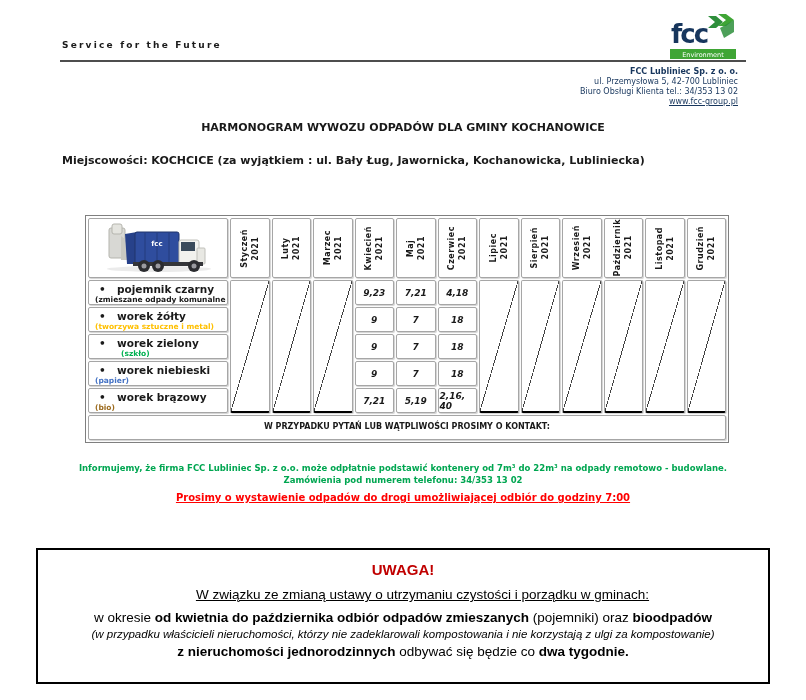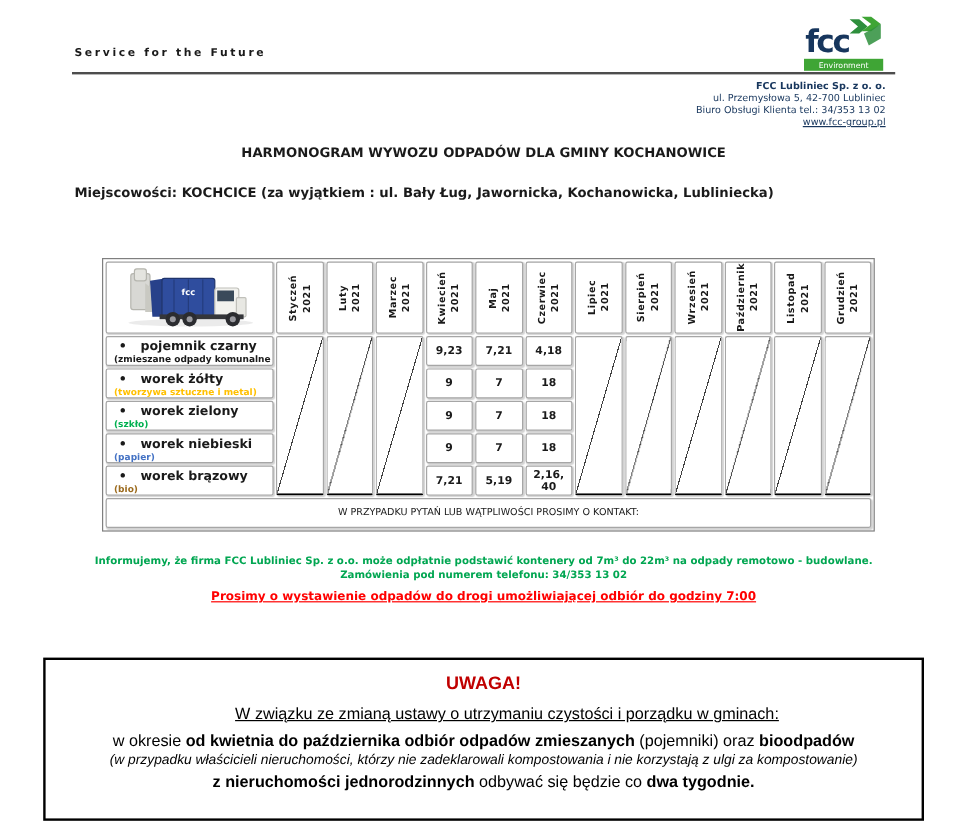--- a/index.html
+++ b/index.html
@@ -27,28 +27,28 @@
   }
   .cell{background:#fff;border:1px solid #a6a6a6;border-radius:2px;box-shadow:1px 1px 1px rgba(0,0,0,.18);box-sizing:border-box;}
   .truck-cell{grid-column:1;grid-row:1;display:flex;align-items:center;justify-content:center;}
   .month-cell{display:flex;align-items:center;justify-content:center;overflow:hidden;}
   .vtext{writing-mode:vertical-rl;transform:rotate(180deg);white-space:pre-line;
          font-weight:bold;font-size:8px;line-height:11px;letter-spacing:.5px;text-align:center;}
   .label-cell{padding:2px 2px 0 6px;overflow:hidden;}
   .row-title{font-size:10.5px;font-weight:bold;line-height:12px;white-space:nowrap;}
   .row-title .bullet{display:inline-block;width:18px;text-align:left;padding-left:4px;}
   .row-sub{font-size:7.5px;font-weight:bold;line-height:9px;white-space:nowrap;}
-  .value-cell{display:flex;align-items:center;justify-content:center;text-align:center;
-              font-size:9px;font-weight:bold;line-height:10px;padding:1px;}
+  .value-cell{display:flex;align-items:center;justify-content:center;text-align:left;
+              font-size:9px;font-weight:bold;line-height:10px;padding:1px;font-style:italic;}
   .crossed-cell{
     border-bottom:2px solid #000;
     background-image:linear-gradient(to bottom right,transparent 49.4%,#404040 49.4%,#404040 50.6%,transparent 50.6%);
   }
   .contact-cell{grid-column:1 / -1;grid-row:7;text-align:center;padding:6px 4px 7px 4px;}
-  .contact-cell div{font-size:8px;font-weight:normal;line-height:10px;}
+  .contact-cell div{font-size:8px;font-weight:bold;line-height:10px;}
   .contact-cell div + div{margin-top:8px;}
   
   .green-note{position:absolute;left:0;top:462px;width:100%;text-align:center;
               color:#00A651;font-size:8.5px;font-weight:bold;line-height:12px;}
   .red-note{position:absolute;left:0;top:492px;width:100%;text-align:center;
             color:#FF0000;font-size:10px;font-weight:bold;text-decoration:underline;}
   
   .uwaga-box{position:absolute;left:36px;top:548px;width:734px;height:136px;
              border:2px solid #000;box-sizing:border-box;text-align:center;
              font-family:"Liberation Sans",sans-serif;color:#000;}
@@ -171,21 +171,21 @@
     <div class="cell value-cell" style="grid-area: 2 / 7;">4,18</div>
     <div class="cell label-cell" style="grid-area: 3 / 1;">
       <div class="row-title"><span class="bullet">•</span><span>worek żółty</span></div>
       <div class="row-sub" style="color: rgb(255, 192, 0);">(tworzywa sztuczne i metal)</div>
     </div>
     <div class="cell value-cell" style="grid-area: 3 / 5;">9</div>
     <div class="cell value-cell" style="grid-area: 3 / 6;">7</div>
     <div class="cell value-cell" style="grid-area: 3 / 7;">18</div>
     <div class="cell label-cell" style="grid-area: 4 / 1;">
       <div class="row-title"><span class="bullet">•</span><span>worek zielony</span></div>
-      <div class="row-sub" style="color: rgb(0, 176, 80);">(szkło)</div>
+      <div class="row-sub" style="color: rgb(0, 176, 80); margin-left: 26px;">(szkło)</div>
     </div>
     <div class="cell value-cell" style="grid-area: 4 / 5;">9</div>
     <div class="cell value-cell" style="grid-area: 4 / 6;">7</div>
     <div class="cell value-cell" style="grid-area: 4 / 7;">18</div>
     <div class="cell label-cell" style="grid-area: 5 / 1;">
       <div class="row-title"><span class="bullet">•</span><span>worek niebieski</span></div>
       <div class="row-sub" style="color: rgb(68, 114, 196);">(papier)</div>
     </div>
     <div class="cell value-cell" style="grid-area: 5 / 5;">9</div>
     <div class="cell value-cell" style="grid-area: 5 / 6;">7</div>

